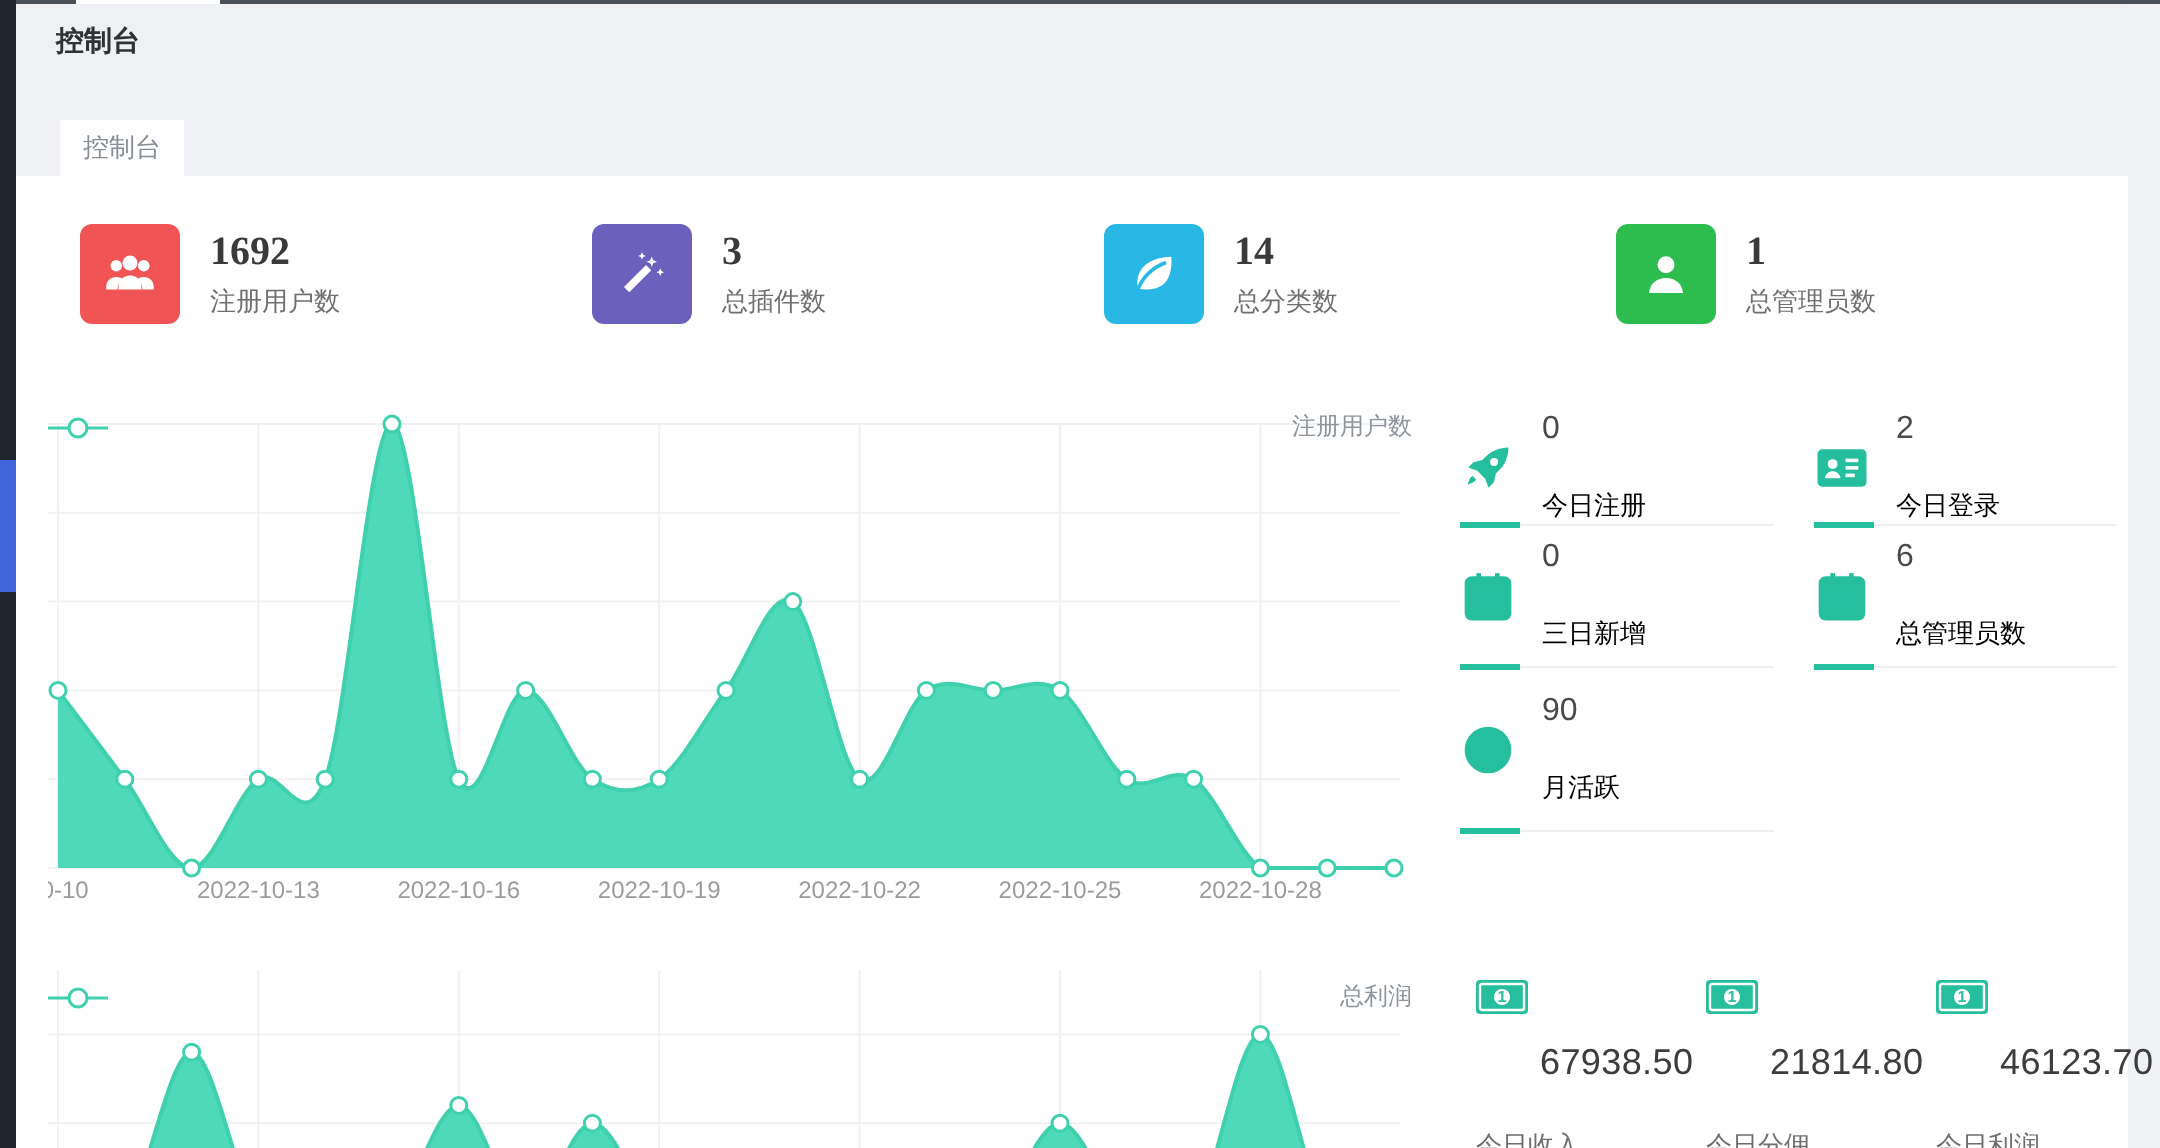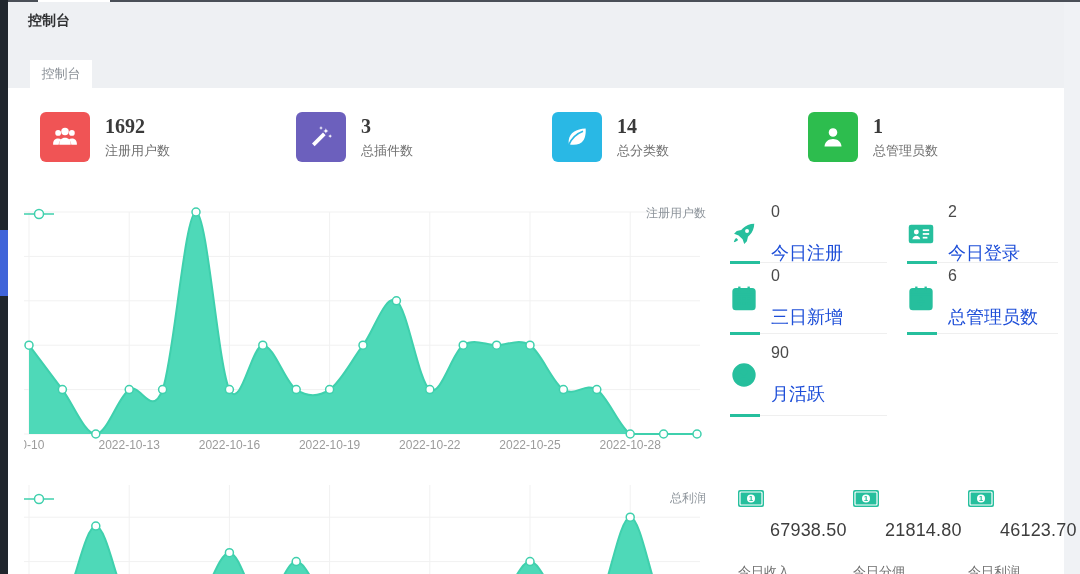--- a/index.html
+++ b/index.html
@@ -42,21 +42,21 @@
   .cline  { fill:none; stroke:var(--chart-stroke); stroke-width:2; }
   .marker { fill:#fff; stroke:var(--chart-stroke); stroke-width:1.5; }
   .tick   { fill:#9b9b9b; font-size:12px; font-family:"Liberation Sans","DejaVu Sans",sans-serif; }
   
   .qpanel { position:absolute; left:722px; top:118px; width:330px; display:grid;
             grid-template-columns:157px 151px; column-gap:20px; grid-template-rows:57px 71px 82px; }
   .qcell { display:flex; align-items:center; gap:13px; border-bottom:1px solid #efefef; position:relative; }
   .qcell::after { content:""; position:absolute; left:0; bottom:-2px; width:30px; height:3px; background:var(--teal); }
   .qcell svg { width:28px; height:28px; color:var(--teal); fill:currentColor; flex:none; }
   .qnum { font-size:16px; color:#4a4a4a; }
-  .qlabel { font-size:18px; color:#1d4ed8; margin-top:20px; }
+  .qlabel { font-size:13px; color:#000000; margin-top:20px; }
   
   .money { position:absolute; left:730px; top:402px; display:flex; }
   .mcol { width:115px; }
   .mcol svg { width:26px; height:17px; color:var(--teal); fill:currentColor; }
   .mnum { font-size:18px; color:#3d3d3d; margin-top:9px; letter-spacing:.2px;margin-left:32px; }
   .mlabel { font-size:13px; color:#6f6f6f; margin-top:22px; }
 </style>
 </head>
 <body>
 

